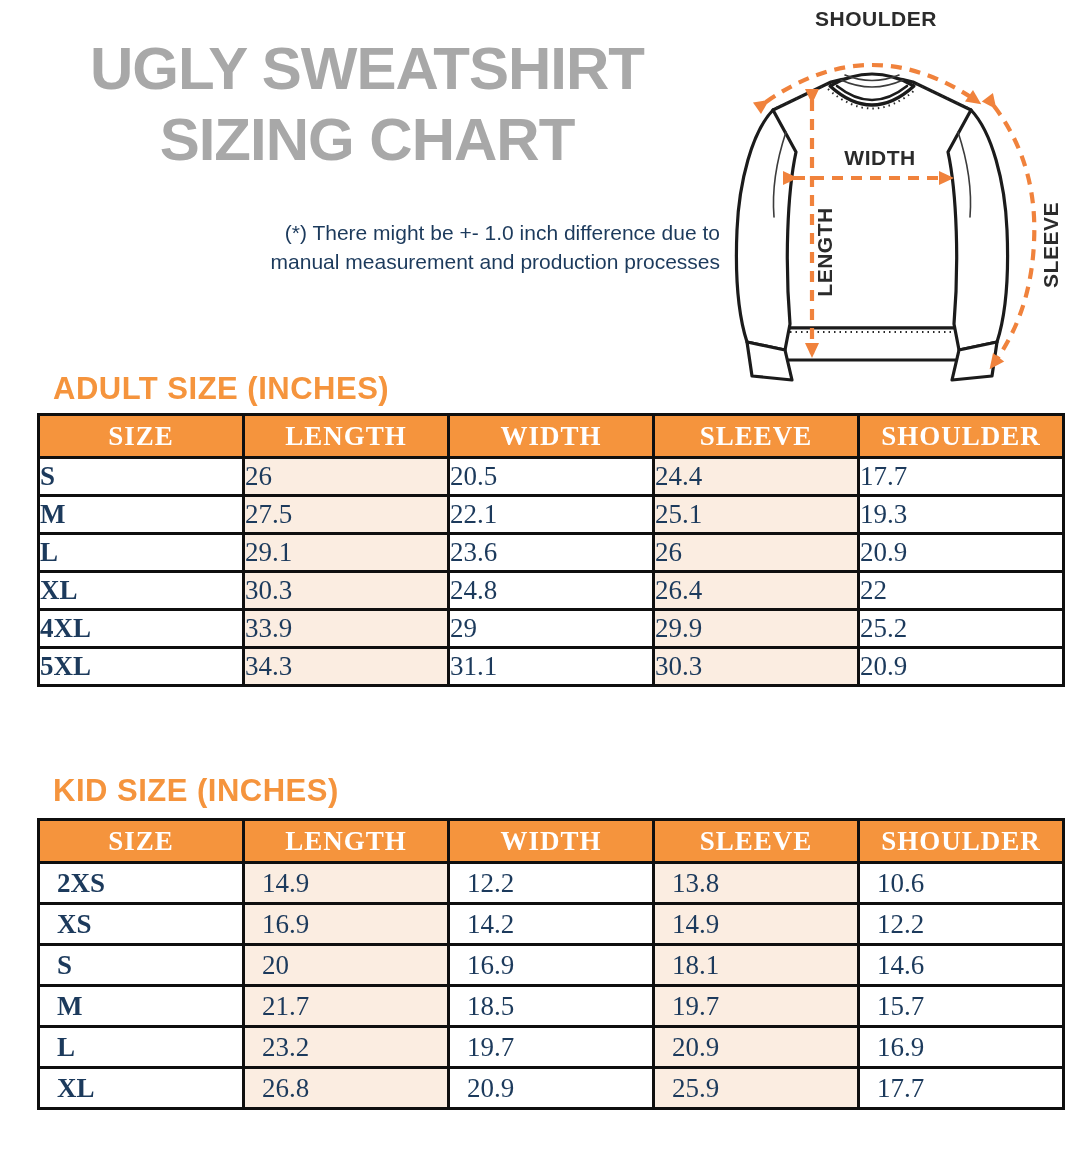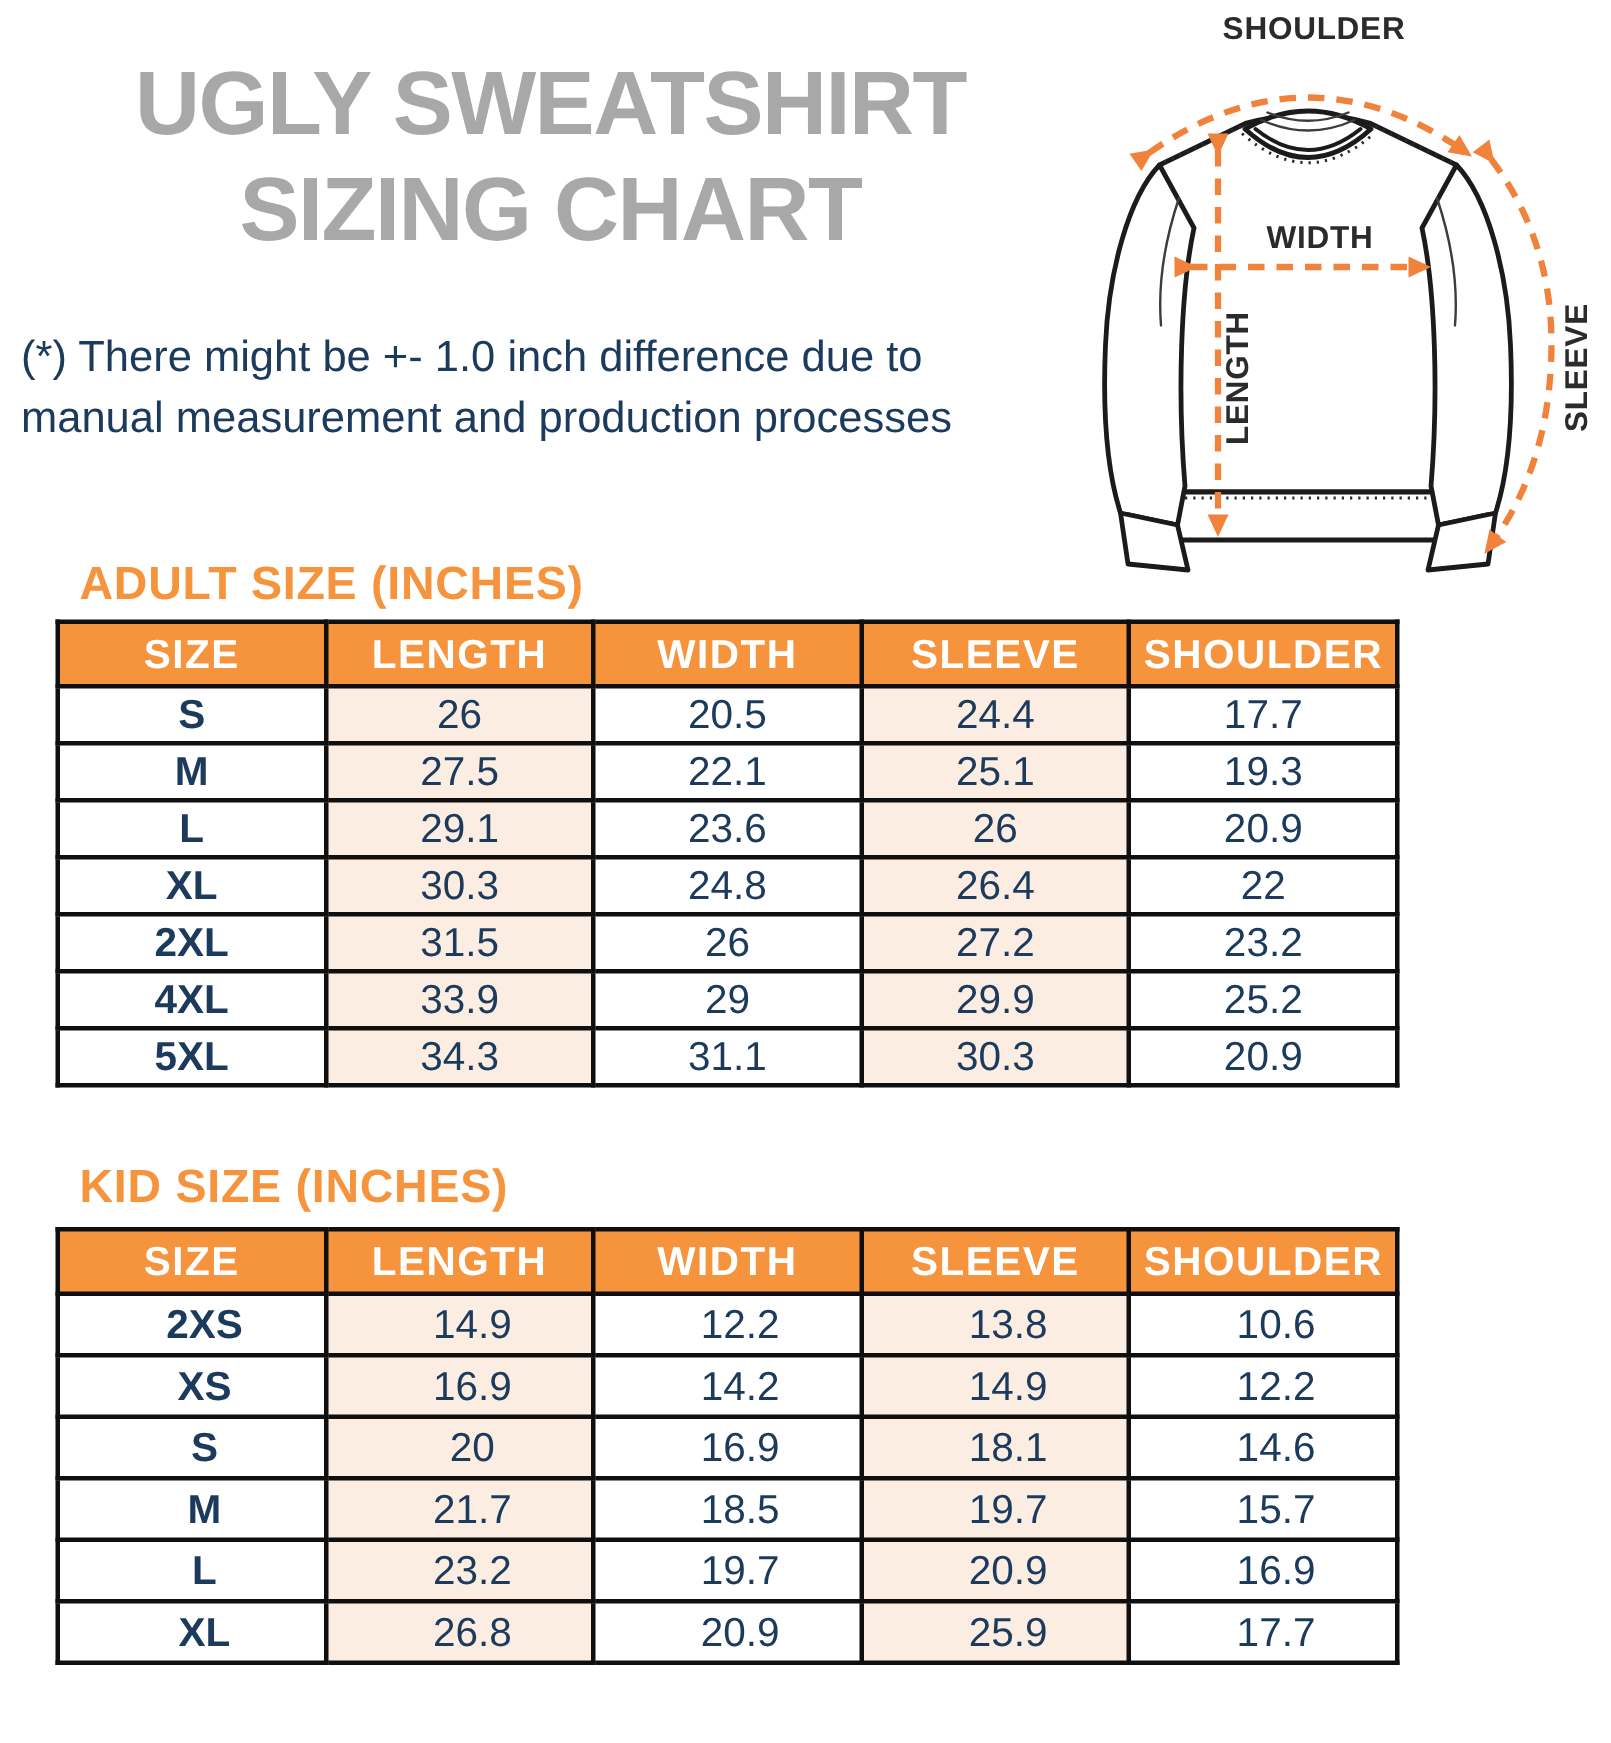--- a/index.html
+++ b/index.html
@@ -11,21 +11,21 @@
   .page { position:absolute; inset:0; background:#fff; }
 
   
   .title {
     position:absolute; left:14px; top:34px; width:706px;
     text-align:center; font-weight:800; letter-spacing:-1px;
     font-size:60px; line-height:1.18; color:var(--title_gray,#A8A8A8);
   }
   .disclaimer {
     position:absolute; left:14px; top:218px; width:706px;
-    text-align:left; font-size:29px; line-height:1.4;
+    text-align:right; font-size:21px; line-height:1.4;
     color:var(--navy,#1C3A5C); white-space:pre-line;
   }
 
   
   .diagram { position:absolute; left:728px; top:2px; width:346px; height:386px; }
   .diagram svg { width:100%; height:100%; display:block; }
   .garment { fill:#ffffff; stroke:var(--line_black,#1b1b1b); stroke-width:3.2; stroke-linejoin:round; }
   .garment-line { fill:none; stroke:var(--line_black,#1b1b1b); stroke-width:2.6; stroke-linecap:round; }
   .garment-thin { fill:none; stroke:#3c3c3c; stroke-width:1.6; stroke-linecap:round; }
   .stitch { fill:none; stroke:#2a2a2a; stroke-width:2; stroke-dasharray:1.5 4; }
@@ -36,23 +36,24 @@
   
   .sec-heading {
     position:absolute; left:37px; font-size:31px; font-weight:800;
     color:var(--orange,#F5943D); letter-spacing:0.5px;margin-left:16px;
   }
   #adult-heading { top:371px; }
   #kid-heading  { top:773px; }
 
   
   table {
-    position:absolute; left:37px; width:896px;
-    border-collapse:collapse; table-layout:fixed; text-align:center;
+    position:absolute; left:37px; width:1028px;
+    border-collapse:collapse; table-layout:fixed; 
     color:var(--navy,#1C3A5C);
+    font-family:Liberation Serif, serif;
   }
   #adult-table { top:413px; }
   #kid-table  { top:818px; }
   th {
     background:var(--orange,#F5943D); color:#ffffff;
     font-size:27px; font-weight:700; letter-spacing:1px;
     height:43px; border:3px solid #0f0f0f;
   }
   td {
     font-size:27px; height:38px; background:#ffffff;
@@ -149,27 +150,20 @@
           <td>20.9</td>
         </tr>
         <tr>
           <td class="size">XL</td>
           <td class="peach">30.3</td>
           <td>24.8</td>
           <td class="peach">26.4</td>
           <td>22</td>
         </tr>
         <tr>
-          <td class="size">2XL</td>
-          <td class="peach">31.5</td>
-          <td>26</td>
-          <td class="peach">27.2</td>
-          <td>23.2</td>
-        </tr>
-        <tr>
           <td class="size">4XL</td>
           <td class="peach">33.9</td>
           <td>29</td>
           <td class="peach">29.9</td>
           <td>25.2</td>
         </tr>
         <tr>
           <td class="size">5XL</td>
           <td class="peach">34.3</td>
           <td>31.1</td>

